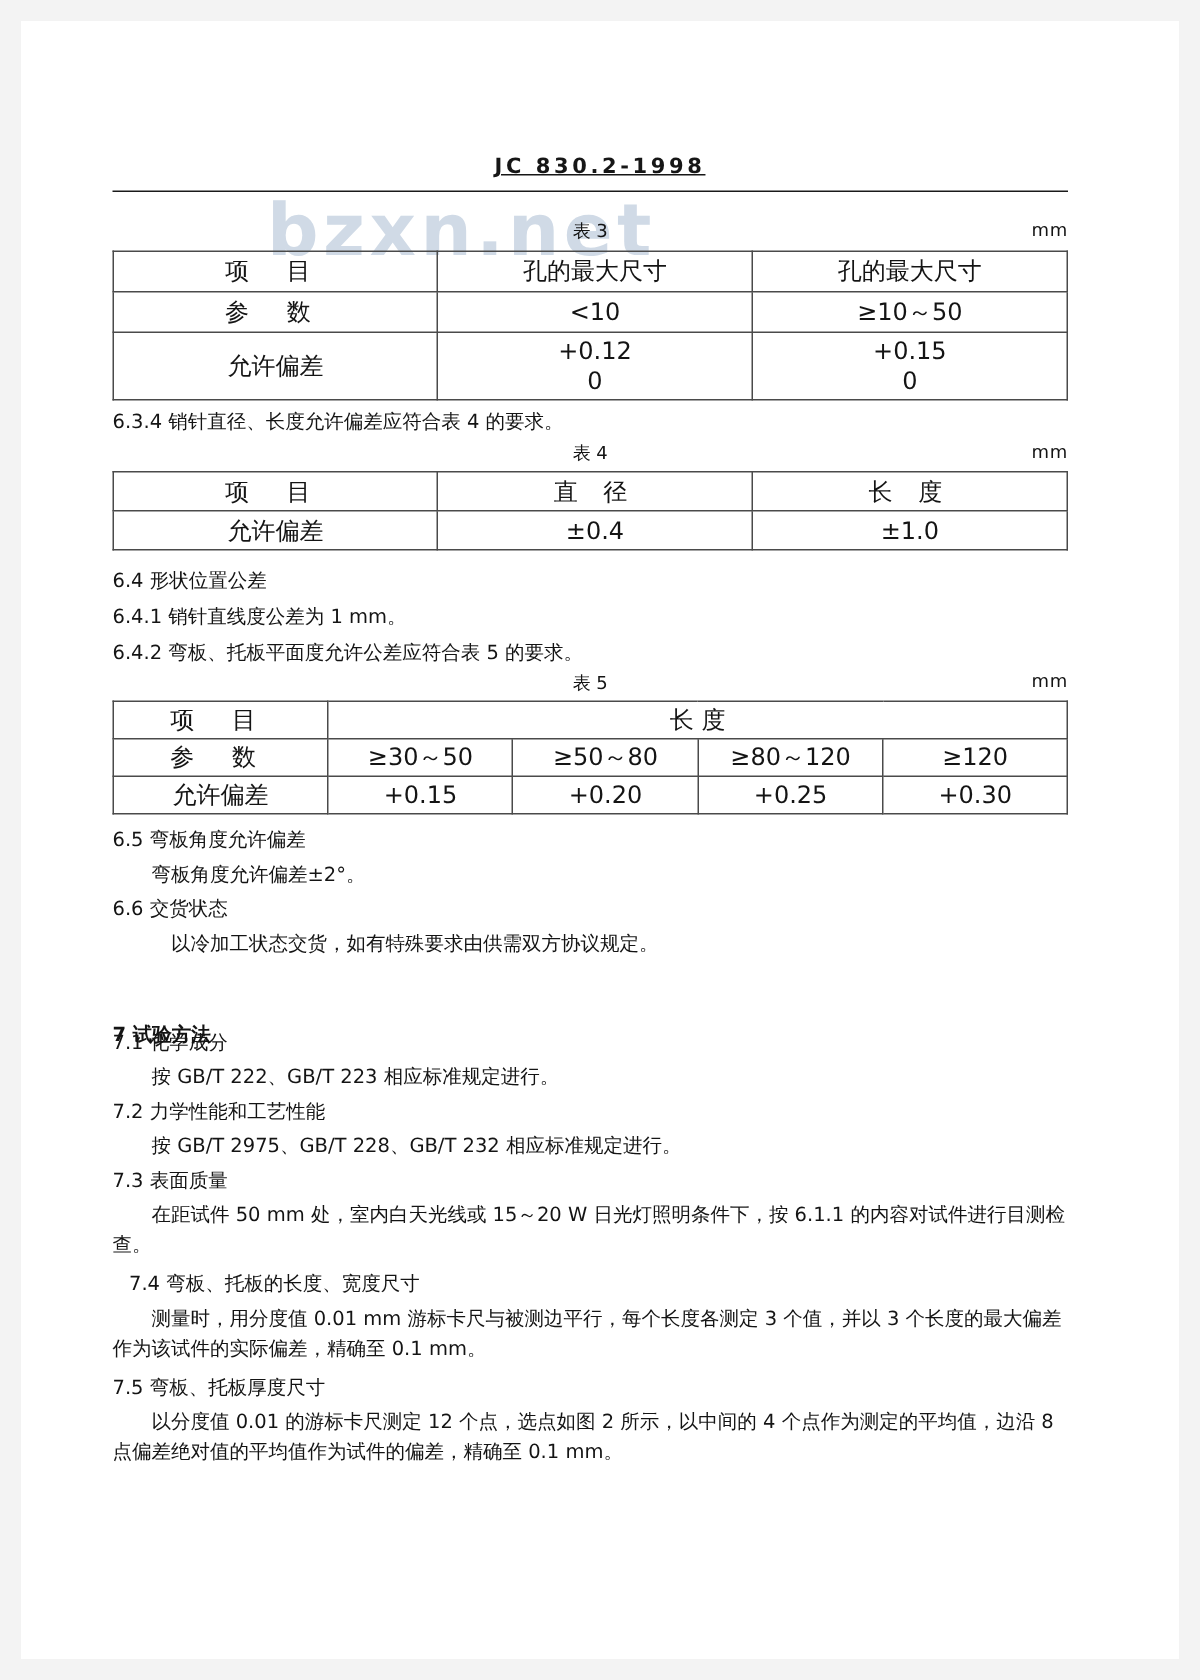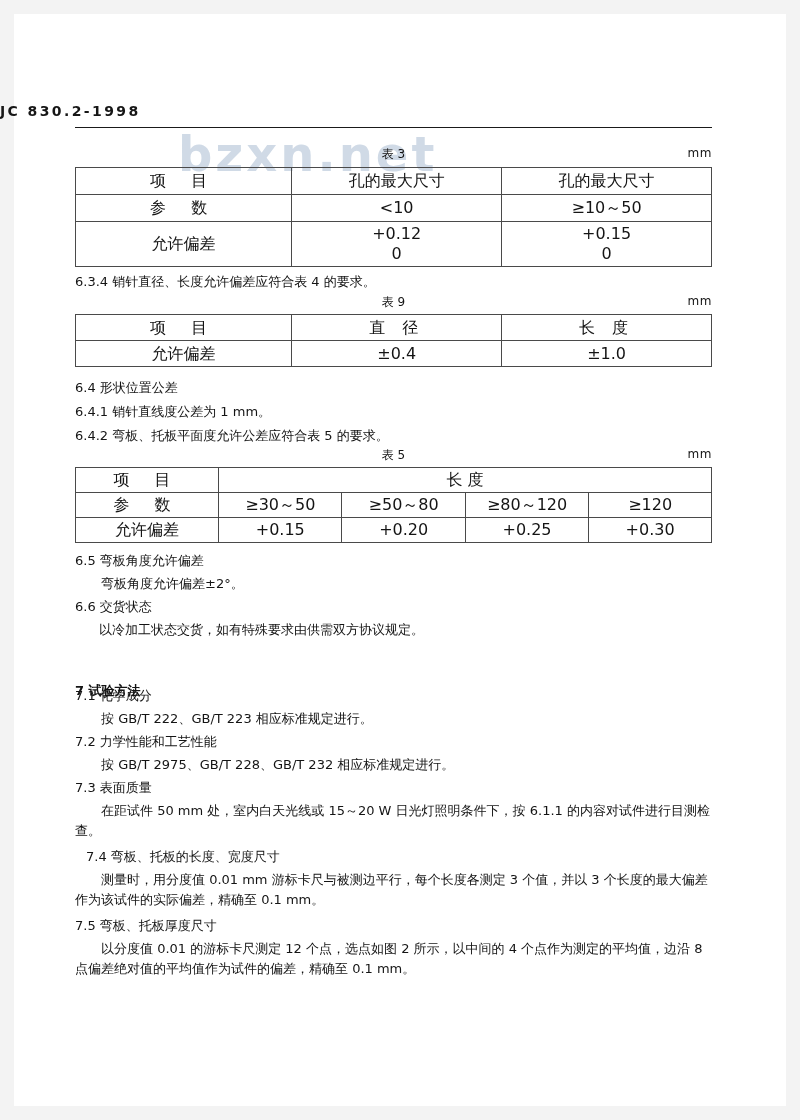--- a/index.html
+++ b/index.html
@@ -44,24 +44,26 @@
   }
 
   .layer { position: relative; z-index: 2; }
 
   
   .doc-header {
     position: absolute;
     top: 103px;
     left: 0;
     width: 800px;
+    text-align: center;
     font-size: 14px;
     letter-spacing: 2.4px;
     font-weight: 600;
     color: #161616;
+    text-decoration: underline;
   }
   .header-rule {
     position: absolute;
     left: 75px;
     top: 127px;
     width: 637px;
     height: 0;
     border-top: 1.6px solid #1a1a1a;
   }
 
@@ -170,21 +172,21 @@
             <span>0</span>
           </span>
         </td>
       </tr>
     </tbody>
       </table>
 
     <div class="para" style="left:75px; top:272px;">6.3.4    销针直径、长度允许偏差应符合表 4 的要求。</div>
 
     <div class="tbl-cap" style="top:294px;">
-      <span>表 9</span>
+      <span>表 4</span>
       <span class="unit">mm</span>
     </div>
 
     <table class="std thickbox" style="top:314px;">
       <tbody>
           <tr>
         <td style="width:34%; height:25px;" class="sp">项    目</td>
         <td style="width:33%;" class="sp6">直    径</td>
         <td style="width:33%;" class="sp6">长    度</td>
       </tr>
@@ -224,21 +226,21 @@
         <td>+0.20</td>
         <td>+0.25</td>
         <td>+0.30</td>
       </tr>
     </tbody>
       </table>
 
     <div class="para" style="left:75px;  top:551px;">6.5    弯板角度允许偏差</div>
     <div class="para" style="left:101px; top:574px;">弯板角度允许偏差±2°。</div>
     <div class="para" style="left:75px;  top:597px;">6.6    交货状态</div>
-    <div class="para" style="left:99px; top:620px;">以冷加工状态交货，如有特殊要求由供需双方协议规定。</div>
+    <div class="para" style="left:114px; top:620px;">以冷加工状态交货，如有特殊要求由供需双方协议规定。</div>
 
     <div class="para heading" style="left:75px; top:653px;">7    试验方法</div>
 
     <div class="para" style="left:75px;  top:686px;">7.1    化学成分</div>
     <div class="para" style="left:101px; top:709px;">按 GB/T 222、GB/T 223 相应标准规定进行。</div>
 
     <div class="para" style="left:75px;  top:732px;">7.2    力学性能和工艺性能</div>
     <div class="para" style="left:101px; top:755px;">按 GB/T 2975、GB/T 228、GB/T 232 相应标准规定进行。</div>
 
     <div class="para" style="left:75px;  top:778px;">7.3    表面质量</div>

